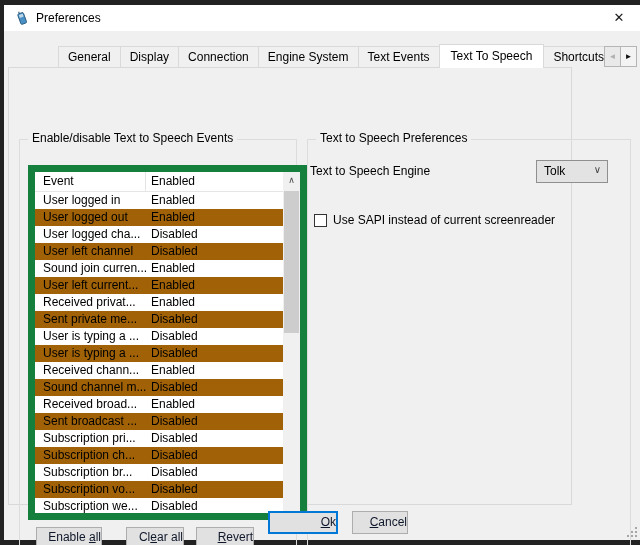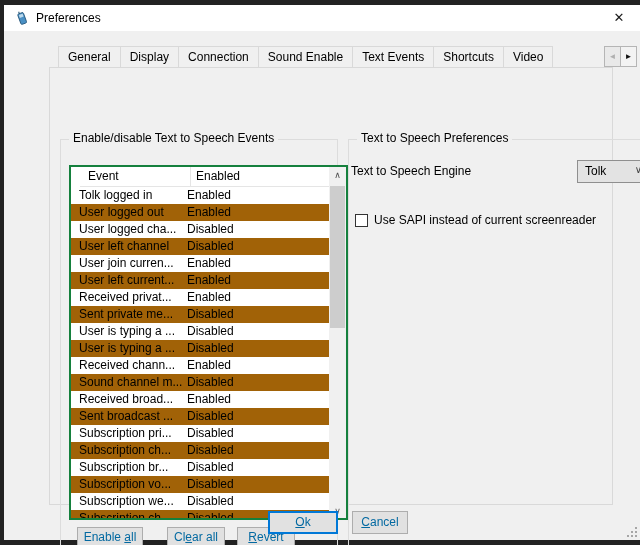--- a/index.html
+++ b/index.html
@@ -11,51 +11,51 @@
   .titlebar { position:absolute; left:0; top:0; width:100%; height:26px; background:#ffffff; }
   .app-icon { position:absolute; left:10px; top:5px; width:16px; height:16px; }
   .title-text { position:absolute; left:32px; top:6px; font-size:12px; color:#000; }
   .close-btn { position:absolute; left:600px; top:1px; width:30px; height:24px; text-align:center; line-height:24px; font-size:13px; color:#1a1a1a; }
 
   
   .tabbar { position:absolute; left:7px; top:39px; width:593px; height:24px; overflow:hidden; display:flex; align-items:center;padding-left:47px; }
   .tab { height:21px; line-height:20px; padding:0 9px; background:#f0f0f0; border:1px solid #d9d9d9; border-bottom:none; margin-left:-1px; white-space:nowrap; color:#000; }
   .tab:first-child { margin-left:0; }
   .tab.active { height:24px; line-height:23px; background:#ffffff; position:relative; z-index:5; padding:0 11px; }
-  .page { position:absolute; left:4px; top:62px; width:564px; height:438px; background:#f0f0f0; border:1px solid #d9d9d9;margin-left:41px; }
+  .page { position:absolute; left:4px; top:62px; width:564px; height:438px; background:#f0f0f0; border:1px solid #d9d9d9; }
   .tab-scroll { position:absolute; top:41px; width:17px; height:21px; background:#e9e9e9; border:1px solid #b5b5b5; font-size:8px; text-align:center; line-height:19px; }
   .tab-scroll.left  { left:600px; color:#b0b0b0; }
   .tab-scroll.right { left:616px; color:#111; background:#f3f3f3; }
 
   
   .groupbox { position:absolute; border:1px solid #dcdcdc; }
   .groupbox .legend { position:absolute; top:-9px; left:8px; background:#f0f0f0; padding:0 4px; white-space:nowrap; }
   .group-left  { left:10px;  top:71px; width:278px; height:416px; }
   .group-right { left:298px; top:71px; width:324px; height:416px; }
 
   
-  .listview { position:absolute; left:8px; top:25px; width:279px; height:355px; background:#fff; border:2px solid #15803d; overflow:hidden;padding-left:9px; }
+  .listview { position:absolute; left:8px; top:25px; width:279px; height:355px; background:#fff; border:7px solid #15803d; overflow:hidden; }
   .lv-header { position:relative; height:20px; background:#fff; border-bottom:1px solid #e5e5e5; }
   .lv-header .col1 { position:absolute; left:8px; top:2px; }
   .lv-header .col2 { position:absolute; left:116px; top:2px; }
   .lv-header .colsep { position:absolute; left:110px; top:0; width:1px; height:20px; background:#e5e5e5; }
   .lv-rows { position:absolute; left:0; top:20px; width:260px; height:335px; overflow:hidden; }
   .lv-row { height:17px; line-height:17px; background:#fff; white-space:nowrap; position:relative; }
   .lv-row.even { background:#a16207; }
   .lv-row .c1 { position:absolute; left:8px; }
   .lv-row .c2 { position:absolute; left:116px; }
 
   
   .scrollbar { position:absolute; right:0; top:0; width:17px; height:353px; background:#f0f0f0; }
   .sb-arrow { position:absolute; left:0; width:17px; height:17px; font-size:9px; color:#505050; text-align:center; line-height:16px; }
   .sb-up { top:0; } .sb-down { bottom:0; }
   .sb-thumb { position:absolute; left:1px; top:19px; width:15px; height:142px; background:#cdcdcd; }
 
   
-  .btn { position:absolute; background:#e1e1e1; border:1px solid #adadad; text-align:center; font-size:12px; color:#0369a1; line-height:19px; }
+  .btn { position:absolute; background:#e1e1e1; border:1px solid #adadad; text-align:right; font-size:12px; color:#0f172a; line-height:19px; }
   .btn u { text-decoration:underline; }
   .btn-enable { left:16px; top:387px; width:66px; height:21px; }
   .btn-clear  { left:106px; top:387px; width:58px; height:21px; }
   .btn-revert { left:176px; top:387px; width:58px; height:21px; }
 
   
   .engine-label { position:absolute; left:2px; top:24px; }
   .combobox { position:absolute; left:228px; top:20px; width:72px; height:23px; background:#e3e3e3; border:1px solid #8f8f8f; }
   .combobox .value { position:absolute; left:7px; top:3px; }
   .combobox .chev { position:absolute; right:6px; top:3px; font-size:10px; color:#444; }
@@ -83,58 +83,59 @@
       </g>
     </svg>
     <span class="title-text">Preferences</span>
     <div class="close-btn">✕</div>
   </div>
 
   <div class="tabbar" id="tabbar">
       <div class="tab">General</div>
       <div class="tab">Display</div>
       <div class="tab">Connection</div>
-      <div class="tab">Sound Enable</div>
+      <div class="tab">Engine System</div>
       <div class="tab">Text Events</div>
+      <div class="tab active">Text To Speech</div>
       <div class="tab">Shortcuts</div>
       <div class="tab">Video</div>
     </div>
   <div class="tab-scroll left">◄</div>
   <div class="tab-scroll right">►</div>
 
   <div class="page">
 
     <div class="groupbox group-left">
       <span class="legend">Enable/disable Text to Speech Events</span>
 
       <div class="listview">
         <div class="lv-header">
           <span class="col1">Event</span>
           <span class="colsep"></span>
           <span class="col2">Enabled</span>
         </div>
         <div class="lv-rows" id="lv-rows">
             <div class="lv-row">
-              <span class="c1">Tolk logged in</span>
+              <span class="c1">User logged in</span>
               <span class="c2">Enabled</span>
             </div>
             <div class="lv-row even">
               <span class="c1">User logged out</span>
               <span class="c2">Enabled</span>
             </div>
             <div class="lv-row">
               <span class="c1">User logged cha...</span>
               <span class="c2">Disabled</span>
             </div>
             <div class="lv-row even">
               <span class="c1">User left channel</span>
               <span class="c2">Disabled</span>
             </div>
             <div class="lv-row">
-              <span class="c1">User join curren...</span>
+              <span class="c1">Sound join curren...</span>
               <span class="c2">Enabled</span>
             </div>
             <div class="lv-row even">
               <span class="c1">User left current...</span>
               <span class="c2">Enabled</span>
             </div>
             <div class="lv-row">
               <span class="c1">Received privat...</span>
               <span class="c2">Enabled</span>
             </div>

